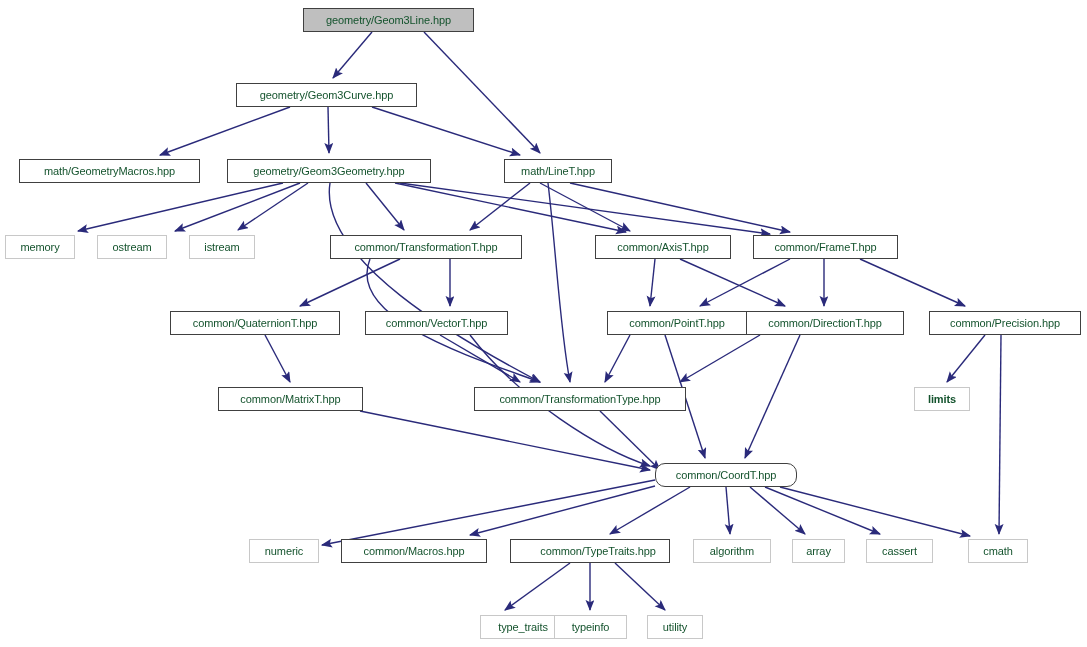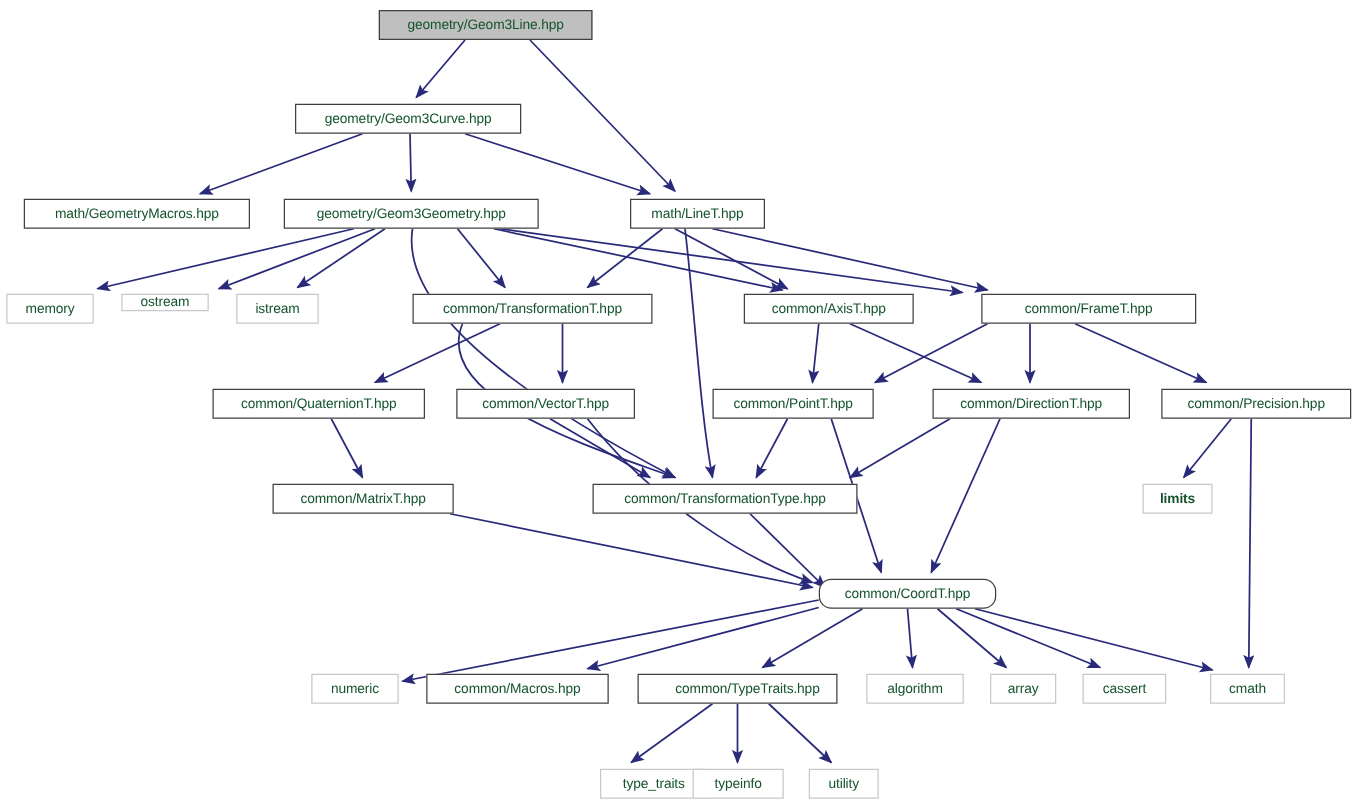--- a/index.html
+++ b/index.html
@@ -120,42 +120,42 @@
       </div>
       <div class="node header" style="left: 227px; top: 159px; width: 204px; height: 24px;">
         <span class="node-label">geometry/Geom3Geometry.hpp</span>
       </div>
       <div class="node header" style="left: 504px; top: 159px; width: 108px; height: 24px;">
         <span class="node-label">math/LineT.hpp</span>
       </div>
       <div class="node system" style="left: 5px; top: 235px; width: 70px; height: 24px;">
         <span class="node-label">memory</span>
       </div>
-      <div class="node system" style="left: 97px; top: 235px; width: 70px; height: 14px;">
+      <div class="node system" style="left: 97px; top: 235px; width: 70px; height: 24px;">
         <span class="node-label">ostream</span>
       </div>
       <div class="node system" style="left: 189px; top: 235px; width: 66px; height: 24px;">
         <span class="node-label">istream</span>
       </div>
       <div class="node header" style="left: 330px; top: 235px; width: 192px; height: 24px;">
         <span class="node-label">common/TransformationT.hpp</span>
       </div>
       <div class="node header" style="left: 595px; top: 235px; width: 136px; height: 24px;">
         <span class="node-label">common/AxisT.hpp</span>
       </div>
-      <div class="node header" style="left: 753px; top: 235px; width: 172px; height: 24px; margin-left: 32px;">
+      <div class="node header" style="left: 753px; top: 235px; width: 145px; height: 24px;">
         <span class="node-label">common/FrameT.hpp</span>
       </div>
       <div class="node header" style="left: 170px; top: 311px; width: 170px; height: 24px;">
         <span class="node-label">common/QuaternionT.hpp</span>
       </div>
       <div class="node header" style="left: 365px; top: 311px; width: 143px; height: 24px;">
         <span class="node-label">common/VectorT.hpp</span>
       </div>
-      <div class="node header" style="left: 570px; top: 311px; width: 129px; height: 24px;">
+      <div class="node header" style="left: 607px; top: 311px; width: 140px; height: 24px;">
         <span class="node-label">common/PointT.hpp</span>
       </div>
       <div class="node header" style="left: 746px; top: 311px; width: 158px; height: 24px;">
         <span class="node-label">common/DirectionT.hpp</span>
       </div>
       <div class="node header" style="left: 929px; top: 311px; width: 152px; height: 24px;">
         <span class="node-label">common/Precision.hpp</span>
       </div>
       <div class="node header" style="left: 218px; top: 387px; width: 145px; height: 24px;">
         <span class="node-label">common/MatrixT.hpp</span>

